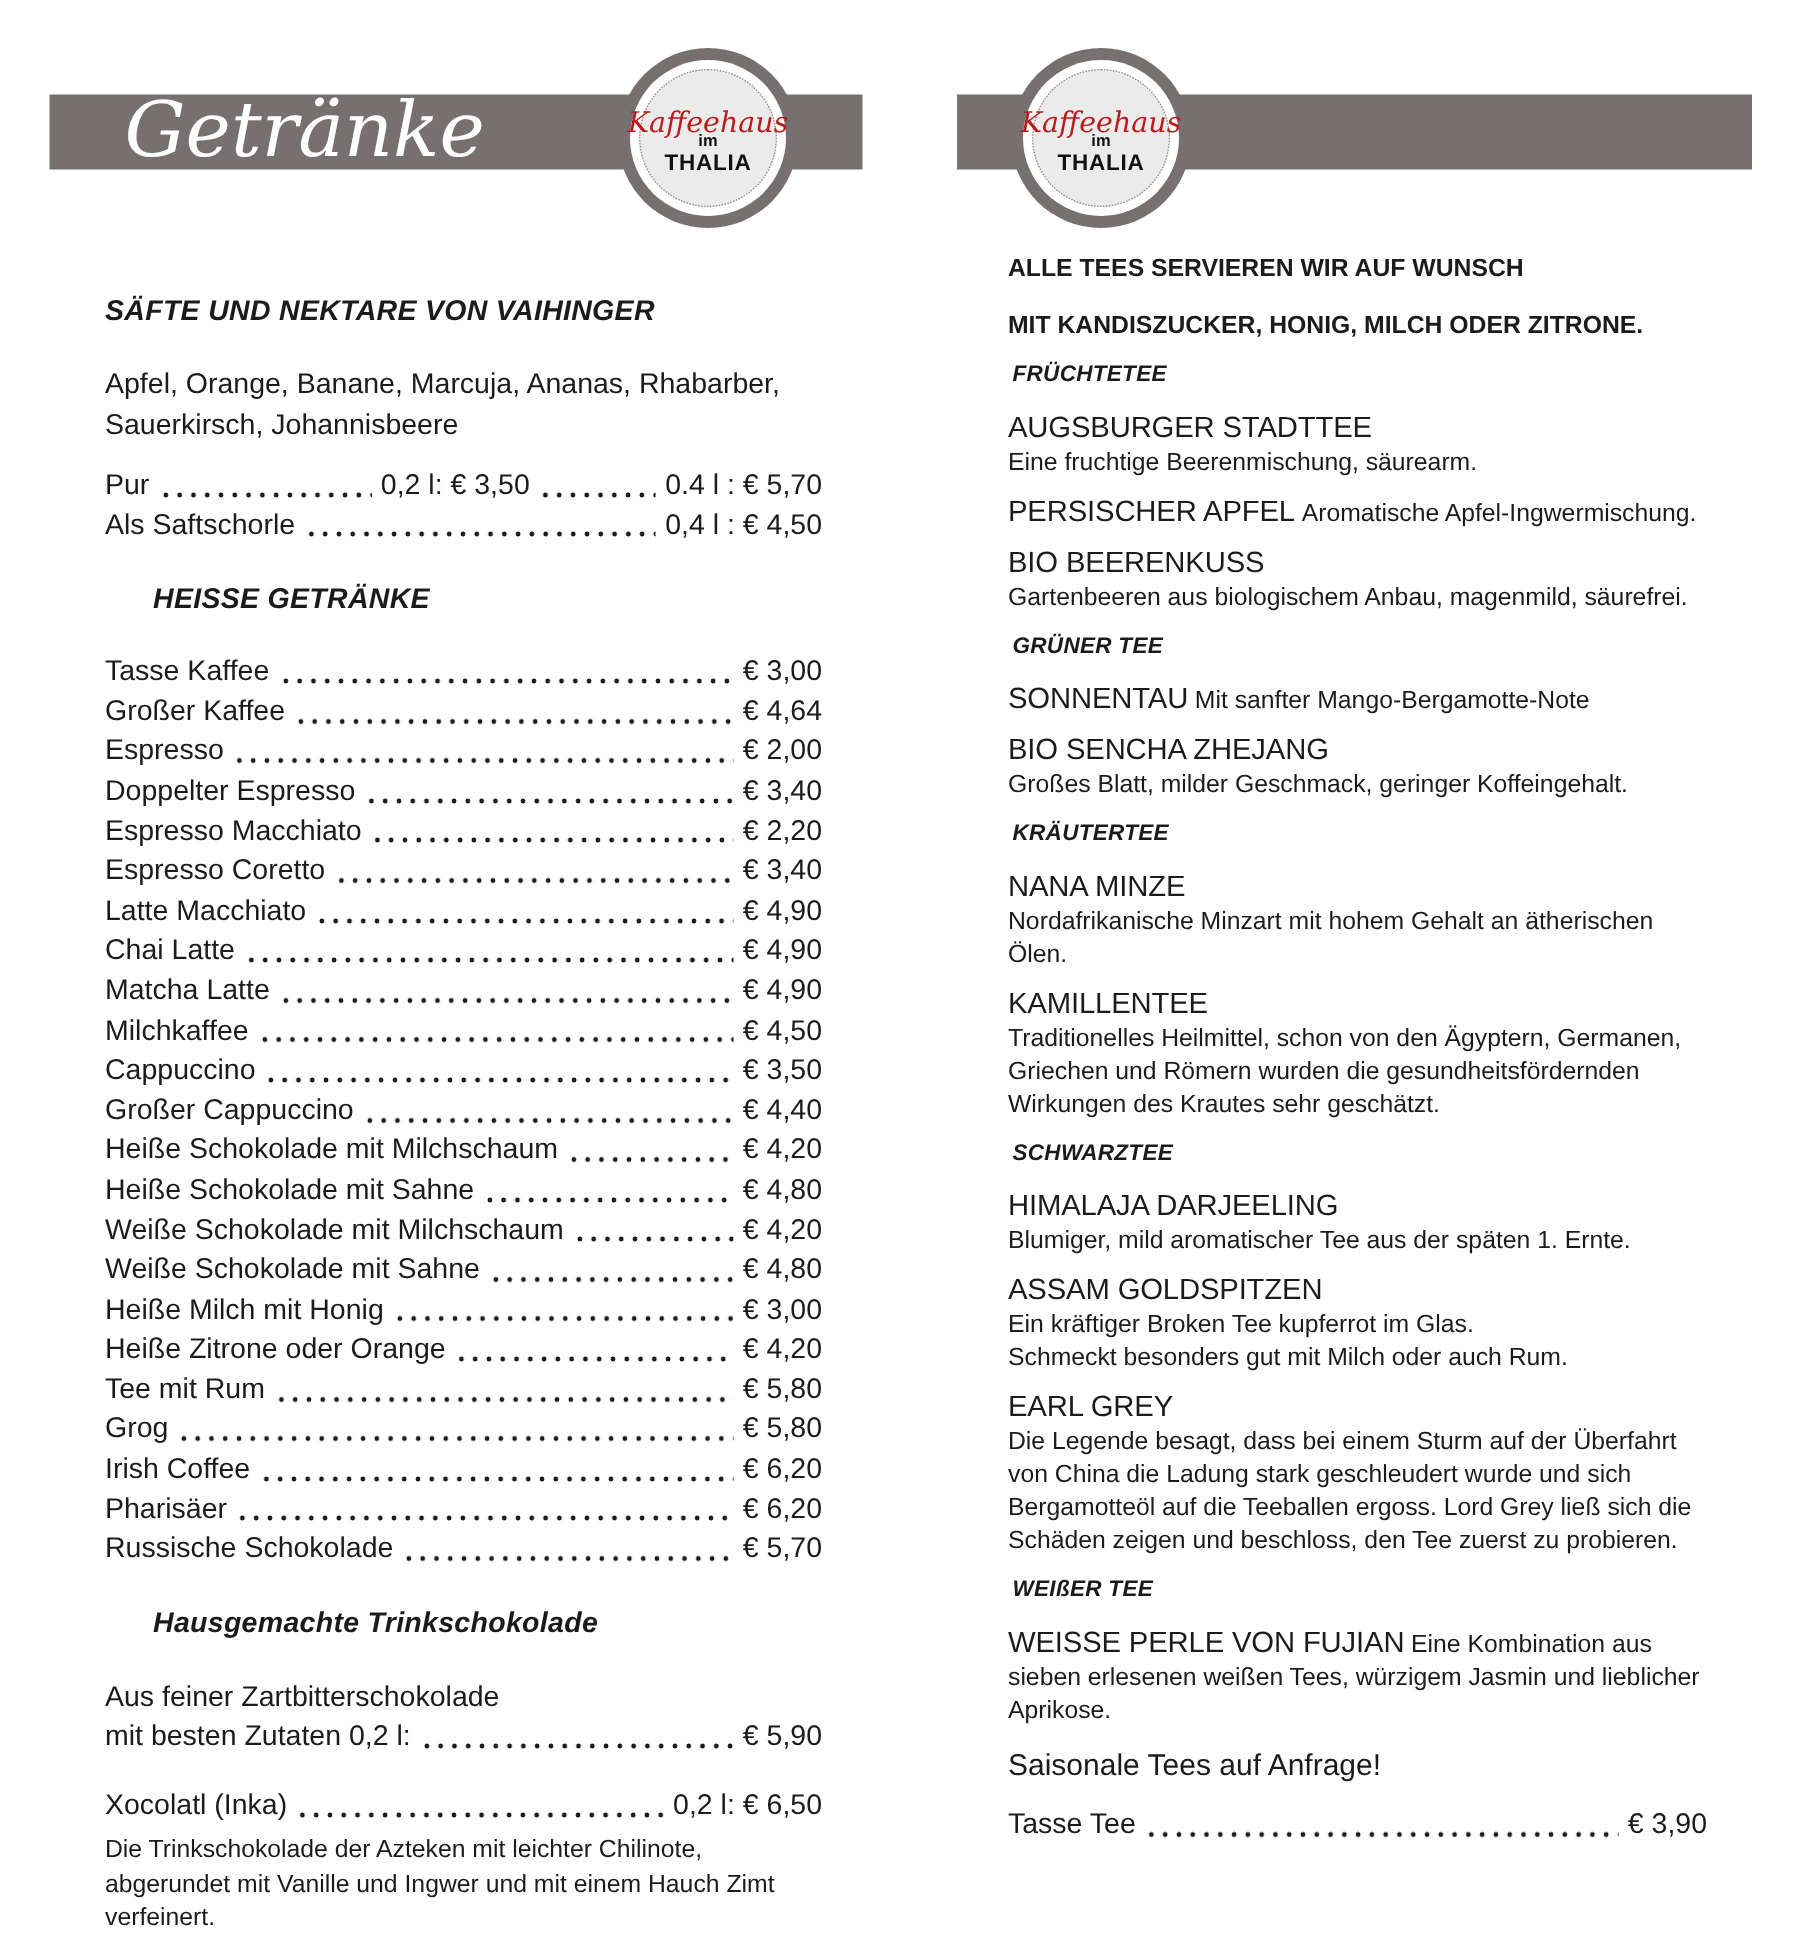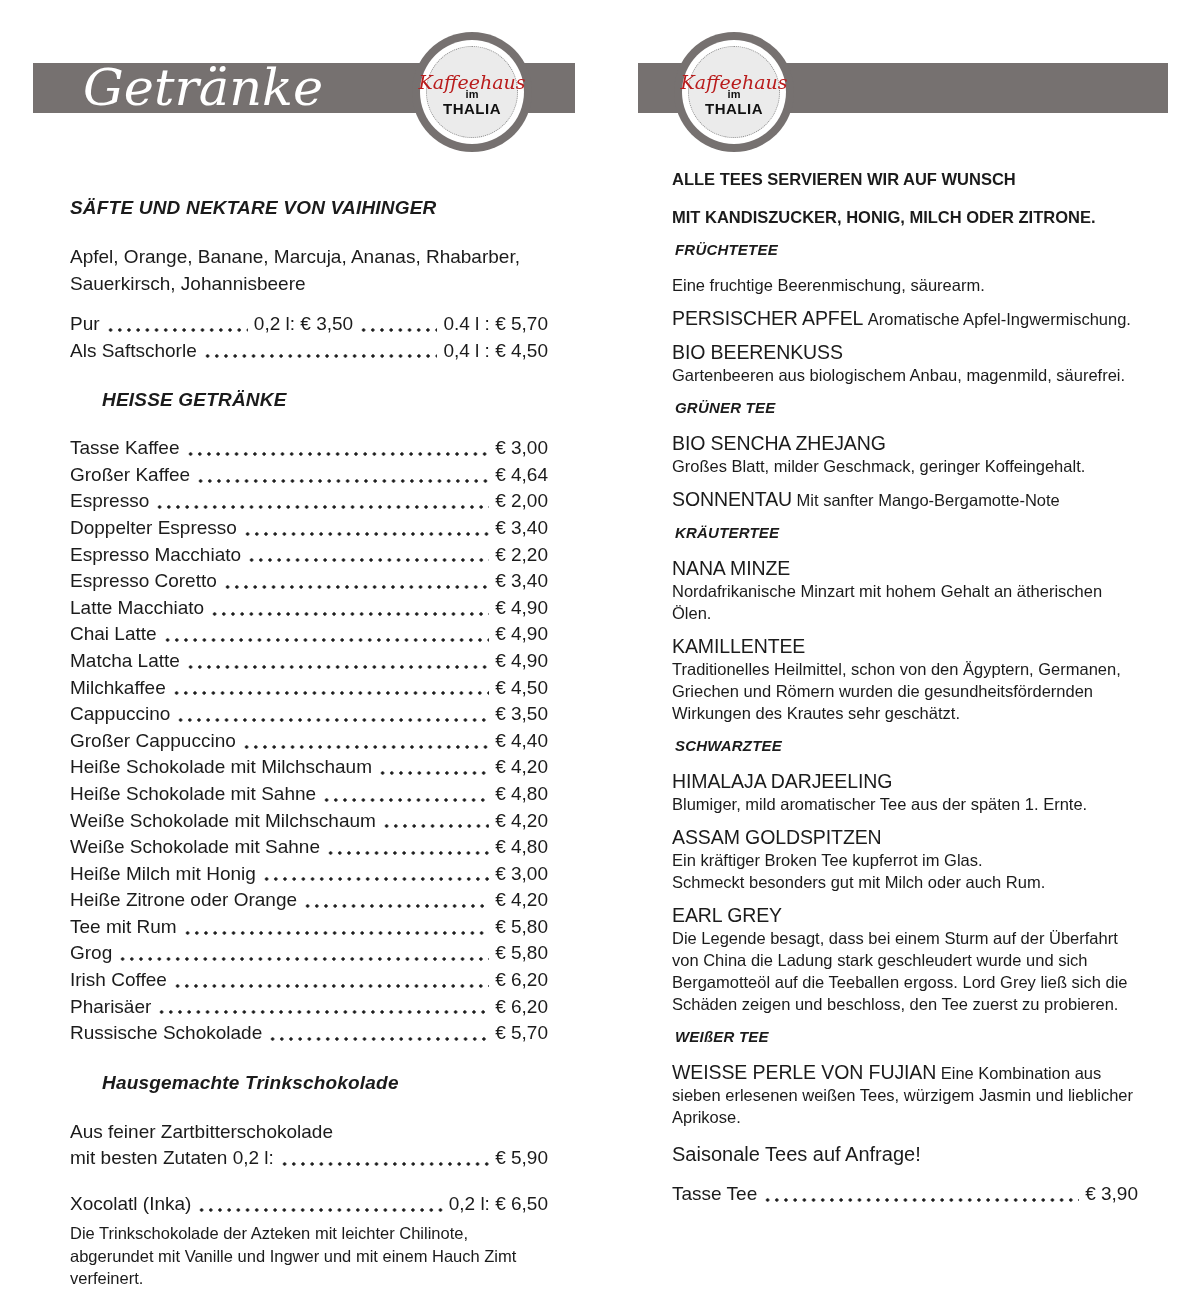--- a/index.html
+++ b/index.html
@@ -274,39 +274,40 @@
     <div class="small-note">Die Trinkschokolade der Azteken mit leichter Chilinote, abgerundet mit Vanille und Ingwer und mit einem Hauch Zimt verfeinert.</div>
   </div>
 
   <div class="col col-right">
 
     <div class="intro" style="margin-bottom:16px;">ALLE TEES SERVIEREN WIR AUF WUNSCH</div>
     <div class="intro">MIT KANDISZUCKER, HONIG, MILCH ODER ZITRONE.</div>
 
     <div class="tea-heading">FRÜCHTETEE</div>
     <div class="entry">
+      <div class="tea-name">AUGSBURGER STADTTEE</div>
       <div class="tea-desc">Eine fruchtige Beerenmischung, säurearm.</div>
     </div>
     <div class="entry">
       <span class="tea-name">PERSISCHER APFEL</span>
       <span class="tea-desc inline">Aromatische Apfel-Ingwermischung.</span>
     </div>
     <div class="entry">
       <div class="tea-name">BIO BEERENKUSS</div>
       <div class="tea-desc">Gartenbeeren aus biologischem Anbau, magenmild, säurefrei.</div>
     </div>
 
     <div class="tea-heading">GRÜNER TEE</div>
     <div class="entry">
+      <span class="tea-name">SONNENTAU</span>
+      <span class="tea-desc inline">Mit sanfter Mango-Bergamotte-Note</span>
+    </div>
+    <div class="entry">
       <div class="tea-name">BIO SENCHA ZHEJANG</div>
       <div class="tea-desc">Großes Blatt, milder Geschmack, geringer Koffeingehalt.</div>
-    </div>
-    <div class="entry">
-      <span class="tea-name">SONNENTAU</span>
-      <span class="tea-desc inline">Mit sanfter Mango-Bergamotte-Note</span>
     </div>
 
     <div class="tea-heading">KRÄUTERTEE</div>
     <div class="entry">
       <div class="tea-name">NANA MINZE</div>
       <div class="tea-desc">Nordafrikanische Minzart mit hohem Gehalt an ätherischen Ölen.</div>
     </div>
     <div class="entry">
       <div class="tea-name">KAMILLENTEE</div>
       <div class="tea-desc">Traditionelles Heilmittel, schon von den Ägyptern, Germanen, Griechen und Römern wurden die gesundheitsfördernden Wirkungen des Krautes sehr geschätzt.</div>

